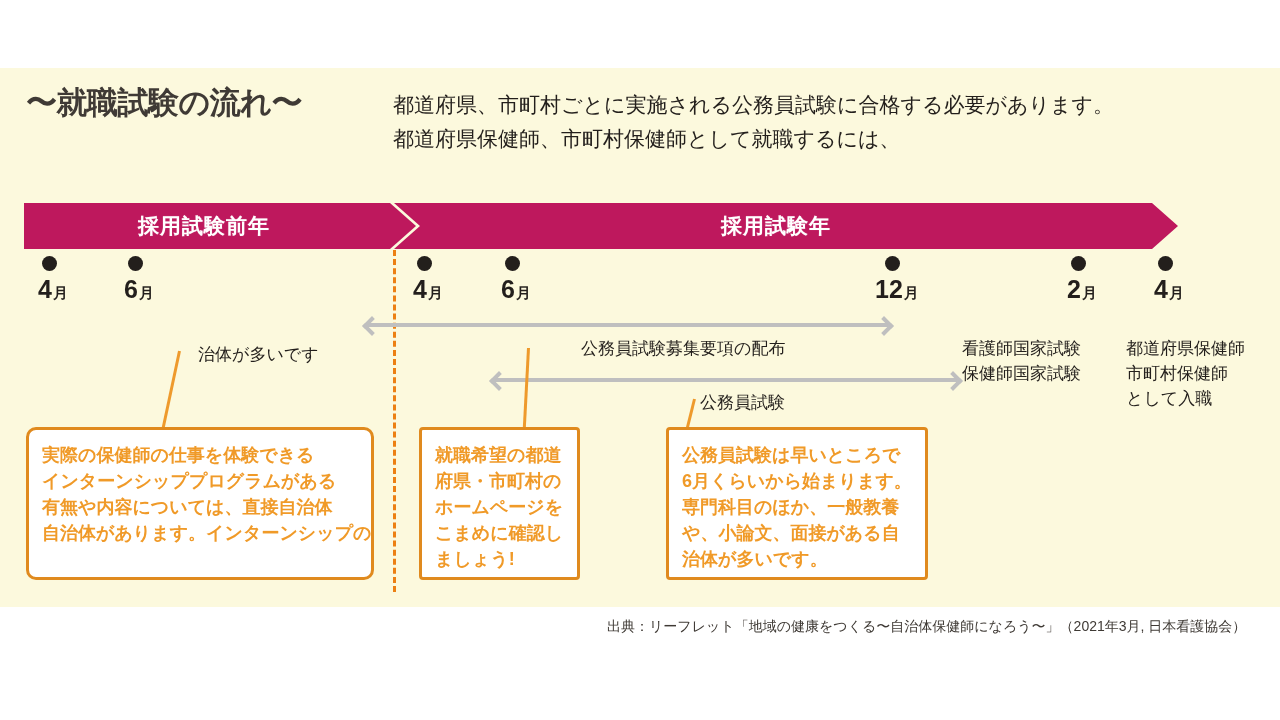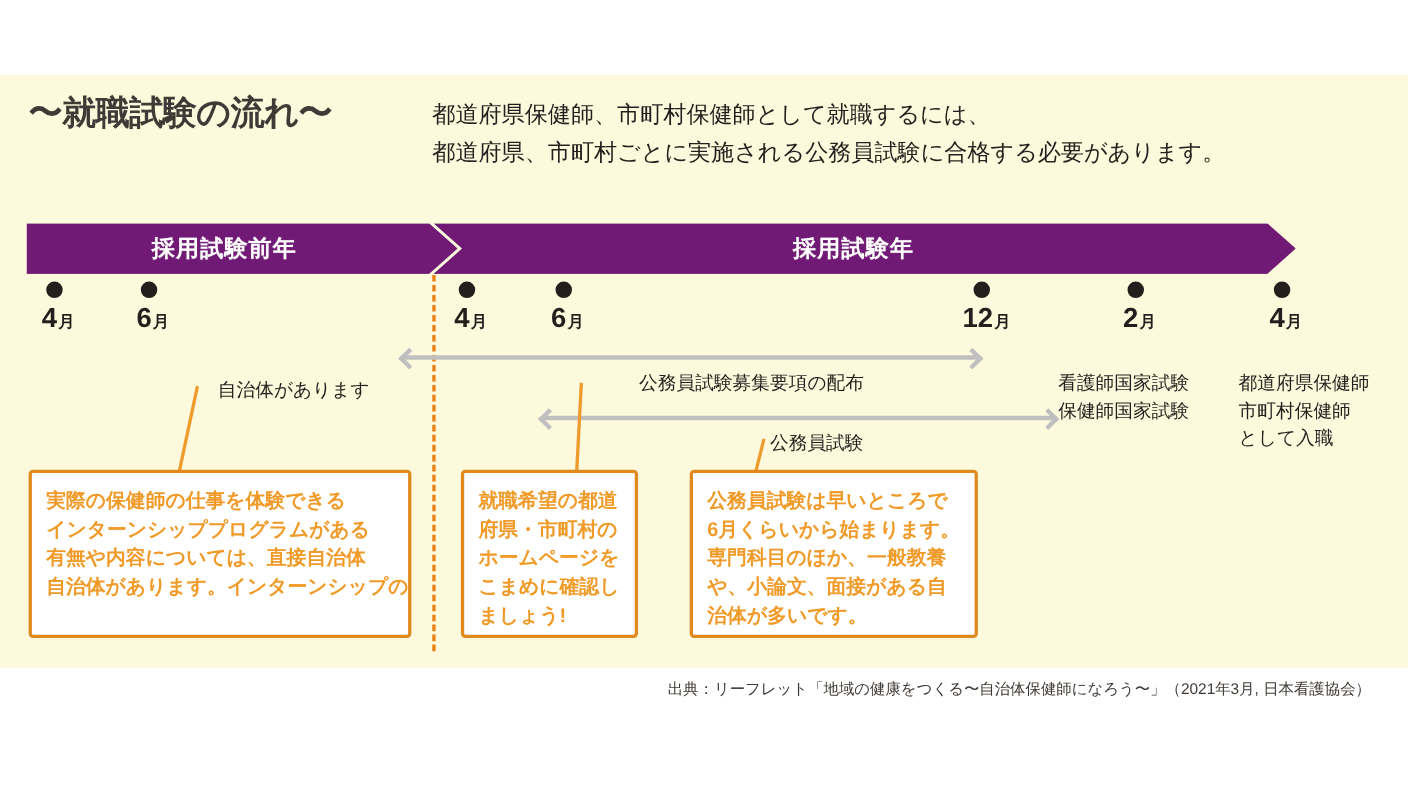--- a/index.html
+++ b/index.html
@@ -58,21 +58,21 @@
     position: absolute;
     left: 0;
     top: 203px;
     width: 1280px;
     height: 46px;
   }
   .banner-seg {
     position: absolute;
     top: 0;
     height: 46px;
-    background: #701a75;
+    background: #be185d;
     display: flex;
     align-items: center;
     justify-content: center;
   }
   .banner-seg-1 {
     left: 24px;
     width: 392px;
     clip-path: polygon(0 0, calc(100% - 26px) 0, 100% 50%, calc(100% - 26px) 100%, 0 100%);
   }
   .banner-seg-2 {
@@ -186,23 +186,23 @@
     box-sizing: border-box;
     background: #ffffff;
     border: 3px solid #e08a1e;
     border-radius: 4px;
     color: #f09a28;
     font-weight: bold;
     padding: 12px 13px 10px 13px;
   }
   .callout-line { display: block; white-space: nowrap; }
 
-  .callout-1 { left: 26px; top: 427px; width: 348px; height: 153px; font-size: 18px; line-height: 26px; }
+  .callout-1 { left: 26px; top: 427px; width: 348px; height: 153px; font-size: 18px; line-height: 26px; border-radius: 10px; }
   .callout-2 { left: 419px; top: 427px; width: 161px; height: 153px; font-size: 18px; line-height: 26px; }
-  .callout-3 { left: 627px; top: 427px; width: 262px; height: 153px; font-size: 18px; line-height: 26px; }
+  .callout-3 { left: 666px; top: 427px; width: 262px; height: 153px; font-size: 18px; line-height: 26px; }
 
   
   .leader {
     position: absolute;
     width: 3px;
     background: #ee9a2c;
     transform-origin: top center;
   }
 
   
@@ -218,22 +218,22 @@
 </head>
 <body>
 
 <div id="stage">
 
   <div class="cream-panel"></div>
 
   <div class="page-title">〜就職試験の流れ〜</div>
 
   <div class="lede">
+    <span class="lede-line">都道府県、市町村ごとに実施される公務員試験に合格する必要があります。</span>
     <span class="lede-line">都道府県保健師、市町村保健師として就職するには、</span>
-    <span class="lede-line">都道府県、市町村ごとに実施される公務員試験に合格する必要があります。</span>
   </div>
 
   <div class="banner-wrap">
     <div class="banner-seg banner-seg-1">
       <span class="banner-label">採用試験前年</span>
     </div>
     <div class="banner-seg banner-seg-2">
       <span class="banner-label">採用試験年</span>
     </div>
   </div>
@@ -253,21 +253,21 @@
     <div class="tick-label"><span>4</span><span class="mon">月</span></div>
   </div>
   <div class="tick" style="left:535px;">
     <div class="tick-dot"></div>
     <div class="tick-label"><span>6</span><span class="mon">月</span></div>
   </div>
   <div class="tick" style="left:915px;">
     <div class="tick-dot"></div>
     <div class="tick-label" style="margin-left:-10px;"><span>12</span><span class="mon">月</span></div>
   </div>
-  <div class="tick" style="left:1000px;margin-left:25px;">
+  <div class="tick" style="left:1046px;margin-left:25px;">
     <div class="tick-dot"></div>
     <div class="tick-label"><span>2</span><span class="mon">月</span></div>
   </div>
   <div class="tick" style="left:1188px;">
     <div class="tick-dot"></div>
     <div class="tick-label"><span>4</span><span class="mon">月</span></div>
   </div>
 
   <div class="span-arrow" style="left:366px; top:318px; width:522px;">
     <div class="span-bar"></div>
@@ -276,21 +276,21 @@
   </div>
   <div class="span-label" style="left:537px; top:337px;margin-left:44px;">公務員試験募集要項の配布</div>
 
   <div class="span-arrow" style="left:493px; top:373px; width:464px;">
     <div class="span-bar"></div>
     <div class="arrow-head arrow-left"></div>
     <div class="arrow-head arrow-right"></div>
   </div>
   <div class="span-label" style="left:700px; top:391px;">公務員試験</div>
 
-  <div class="span-label" style="left:198px; top:343px;">自治体があります</div>
+  <div class="span-label" style="left:198px; top:343px;">治体が多いです</div>
 
   <div class="leader" style="left:178px; top:351px; height:80px; transform: rotate(12deg);"></div>
   <div class="leader" style="left:527px; top:348px; height:83px; transform: rotate(3deg);"></div>
   <div class="leader" style="left:693px; top:399px; height:32px; transform: rotate(14deg);"></div>
 
   <div class="note-col" style="left:962px; top:336px;">
     <div>看護師国家試験</div>
     <div>保健師国家試験</div>
   </div>
   <div class="note-col" style="left:1126px; top:336px;">

